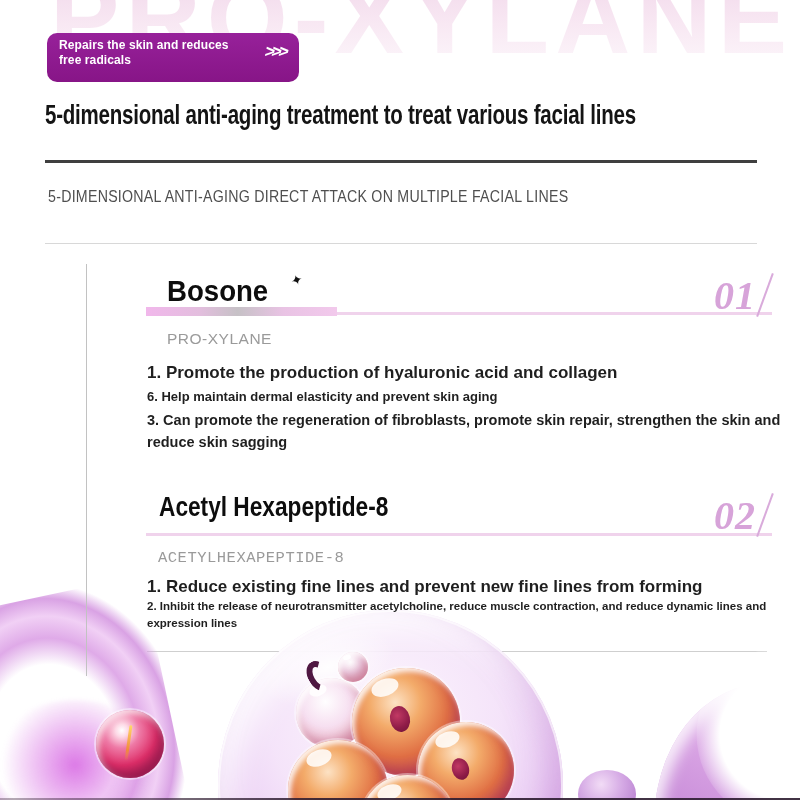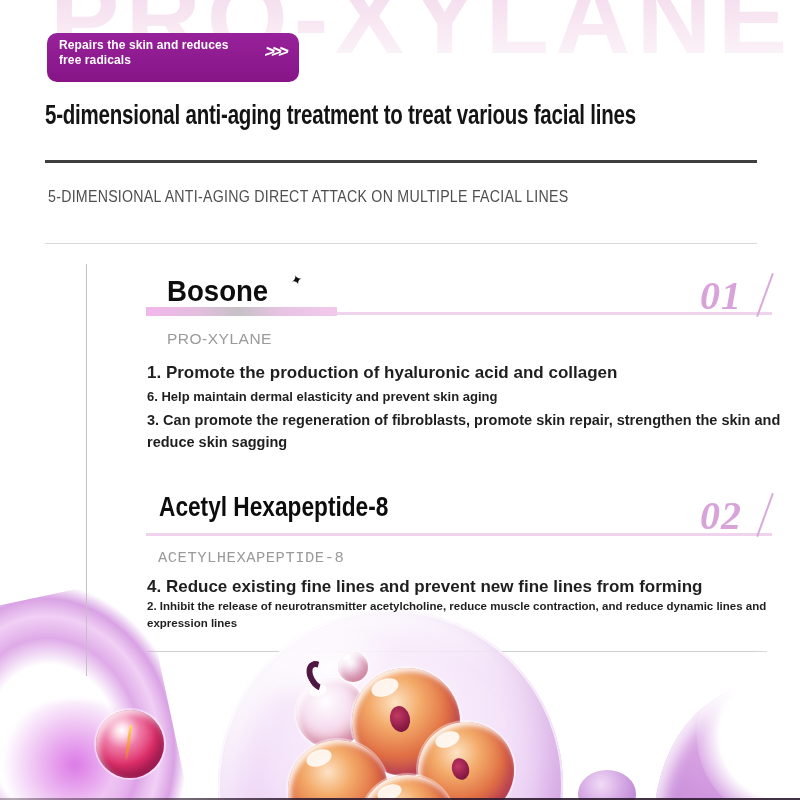--- a/index.html
+++ b/index.html
@@ -35,21 +35,21 @@
 
   .vline{position:absolute;left:86px;top:264px;width:1px;height:412px;background:#c2c2c2;z-index:3;}
 
   
   .sec-title{position:absolute;margin:0;z-index:3;white-space:nowrap;font-weight:800;color:#0d0d0d;
     transform-origin:left center;}
   .s1-title{left:167px;top:274px;font-size:30px;transform:scaleX(0.92);}
   .s2-title{left:159px;top:492px;font-size:27px;transform:scaleX(0.84);}
   .star{position:absolute;left:291px;top:272px;z-index:3;font-size:14px;color:#111;
     transform:rotate(-18deg);}
-  .num{position:absolute;width:70px;text-align:center;z-index:3;
+  .num{position:absolute;width:70px;text-align:right;z-index:3;
     font-family:"Liberation Serif",serif;font-style:italic;font-size:40px;font-weight:600;
     color:#d7a3d9;letter-spacing:1px;}
   .s1-num{left:686px;top:272px;}
   .s2-num{left:686px;top:492px;}
   .num-slash{position:absolute;width:2px;height:46px;background:#d9abdb;z-index:3;
     transform:rotate(20deg);}
   .s1-slash{left:764px;top:272px;}
   .s2-slash{left:764px;top:492px;}
 
   .bar-thick{position:absolute;height:9px;z-index:3;}
@@ -169,21 +169,21 @@
   <p class="item i-sm s1-i1">1. Promote the production of hyaluronic acid and collagen</p>
   <p class="item i-md s1-i2">6. Help maintain dermal elasticity and prevent skin aging</p>
   <p class="item i-lg s1-i3">3. Can promote the regeneration of fibroblasts, promote skin repair, strengthen the skin and reduce skin sagging</p>
 
   <h2 class="sec-title s2-title">Acetyl Hexapeptide-8</h2>
   <div class="num s2-num">02</div>
   <div class="num-slash s2-slash"></div>
   <div class="bar-thick s2-bar"></div>
   <div class="bar-thin s2-thin"></div>
   <div class="sec-sub s2-sub">ACETYLHEXAPEPTIDE-8</div>
-  <p class="item i-sm s2-i1">4. Reduce existing fine lines and prevent new fine lines from forming</p>
+  <p class="item i-sm s2-i1">1. Reduce existing fine lines and prevent new fine lines from forming</p>
   <p class="item s2-i2">2. Inhibit the release of neurotransmitter acetylcholine, reduce muscle contraction, and reduce dynamic lines and expression lines</p>
 
   <div class="hr-bottom"></div>
 
   <div class="art">
     <div class="torus"></div>
     <div class="magenta-glow"></div>
     <div class="redcell">
         <i class="streak"></i>
       </div>

